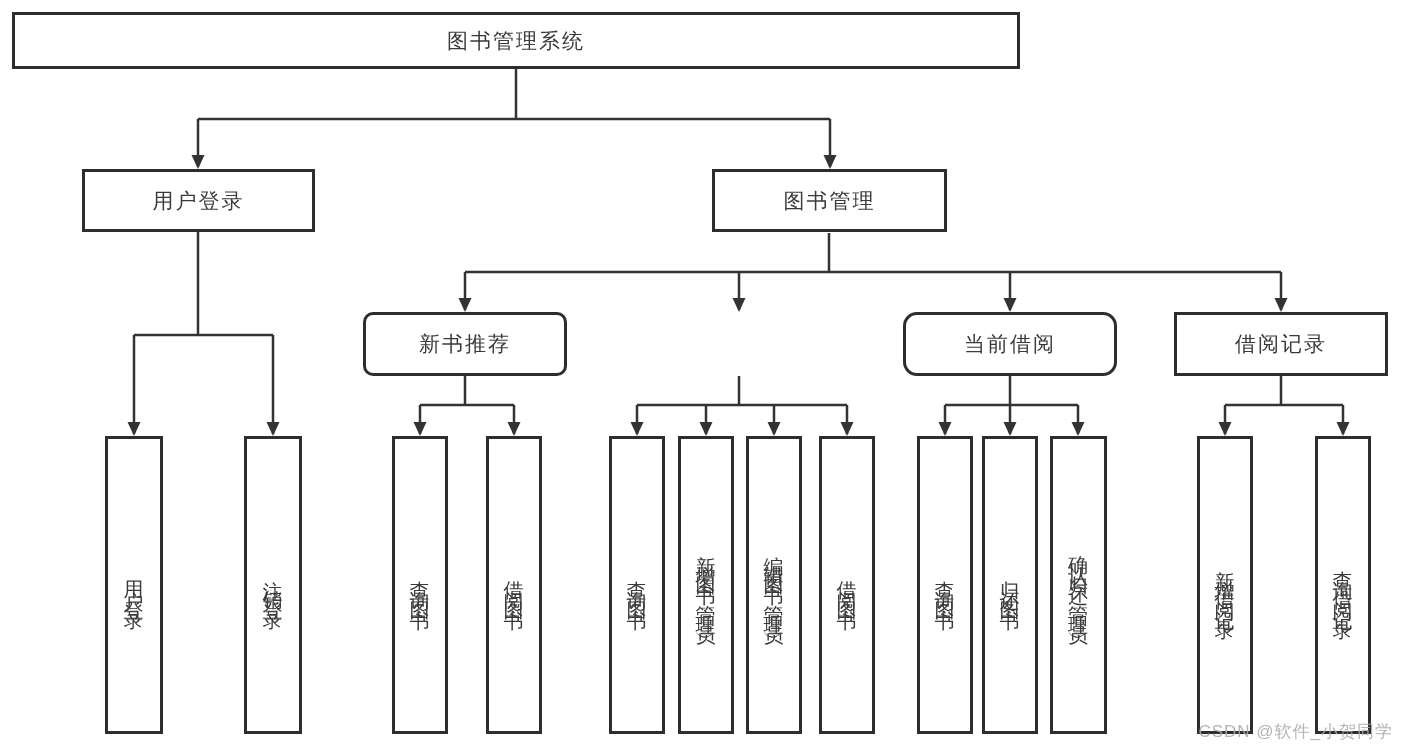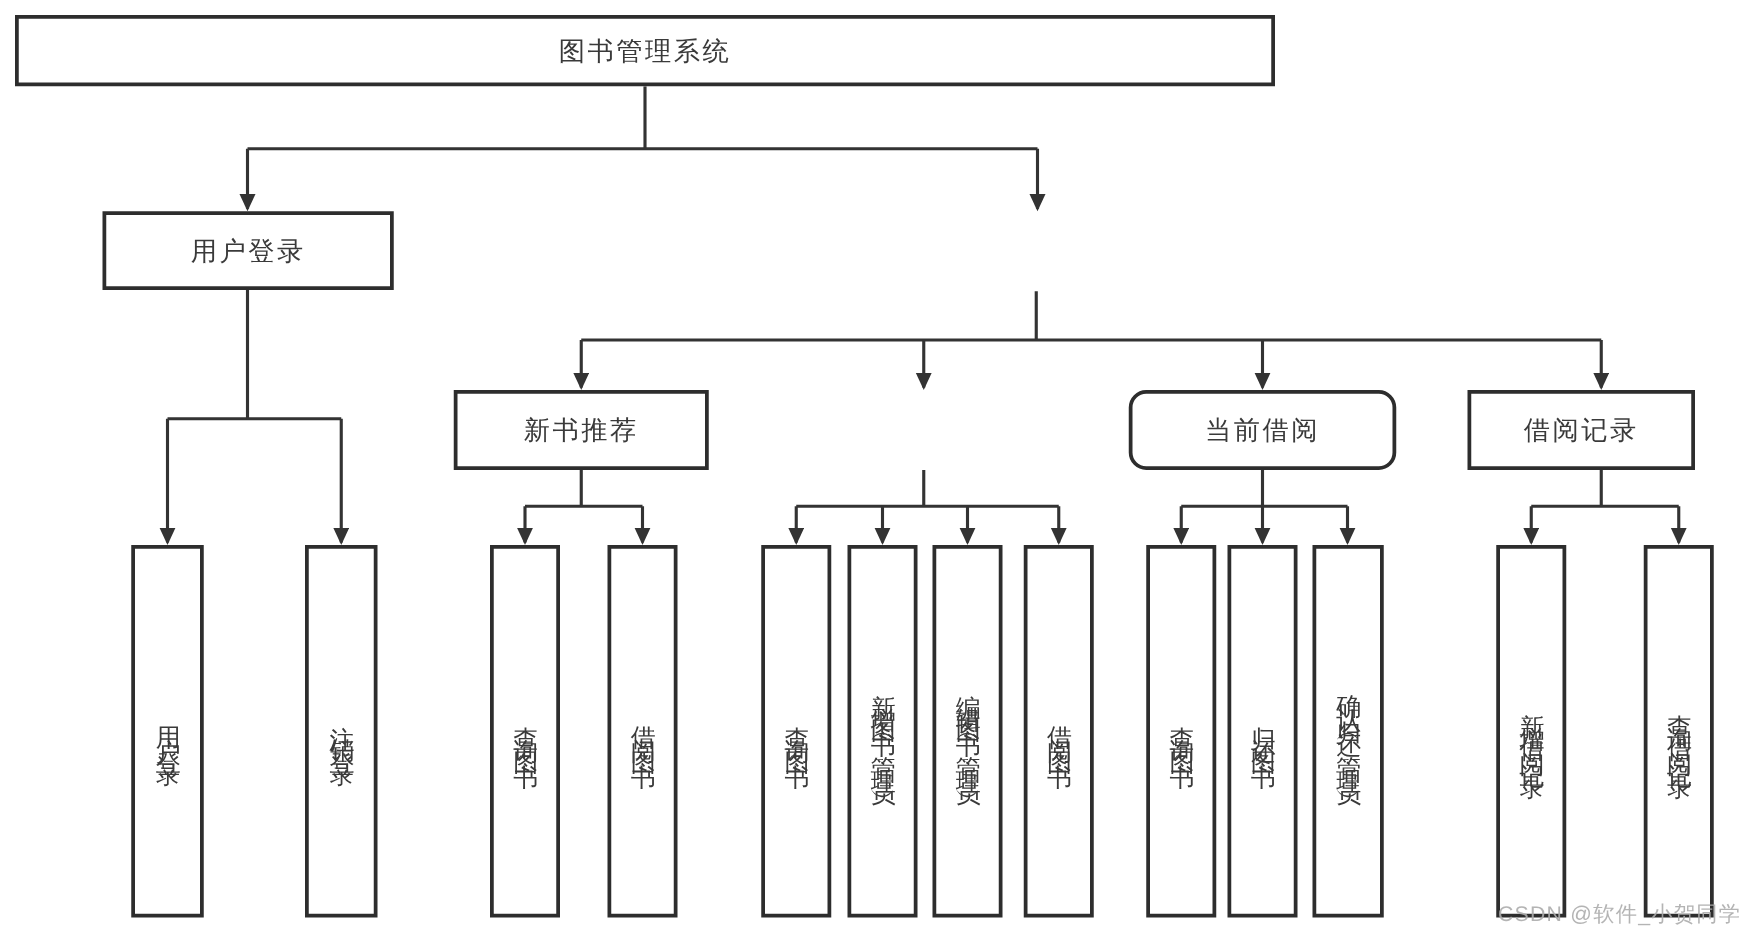--- a/index.html
+++ b/index.html
@@ -90,27 +90,28 @@
     <path d="M945,405 V434" fill="none" stroke="#333333" stroke-width="2.5" marker-end="url(#arrow)"></path>
     <path d="M1010,405 V434" fill="none" stroke="#333333" stroke-width="2.5" marker-end="url(#arrow)"></path>
     <path d="M1078,405 V434" fill="none" stroke="#333333" stroke-width="2.5" marker-end="url(#arrow)"></path>
     <path d="M1225,405 V434" fill="none" stroke="#333333" stroke-width="2.5" marker-end="url(#arrow)"></path>
     <path d="M1343,405 V434" fill="none" stroke="#333333" stroke-width="2.5" marker-end="url(#arrow)"></path>
   </svg>
 
   <div class="node hbox" style="left:12px; top:12px; width:1008px; height:57px;">图书管理系统</div>
 
   <div class="node hbox" style="left:82px; top:169px; width:233px; height:63px;">用户登录</div>
+  <div class="node hbox" style="left:712px; top:169px; width:235px; height:63px;">图书管理</div>
 
   <div class="node vbox" style="left:105px; top:436px; width:58px; height:298px;">用户登录</div>
   <div class="node vbox" style="left:244px; top:436px; width:58px; height:298px;">注销登录</div>
 
-  <div class="node hbox" style="left:363px; top:312px; width:204px; height:64px;">新书推荐</div>
+  <div class="node hbox" style="left:363px; top:312px; width:204px; height:64px;border-radius:10px;">新书推荐</div>
   <div class="node hbox" style="left:903px; top:312px; width:214px; height:64px;border-radius:14px;">当前借阅</div>
-  <div class="node hbox" style="left:1174px; top:312px; width:182px; height:64px;">借阅记录</div>
+  <div class="node hbox" style="left:1174px; top:312px; width:214px; height:64px;">借阅记录</div>
 
   <div class="node vbox" style="left:392px; top:436px; width:56px; height:298px;">查询图书</div>
   <div class="node vbox" style="left:486px; top:436px; width:56px; height:298px;">借阅图书</div>
 
   <div class="node vbox" style="left:609px; top:436px; width:56px; height:298px;">查询图书</div>
   <div class="node vbox" style="left:678px; top:436px; width:56px; height:298px;">新增图书（管理员）</div>
   <div class="node vbox" style="left:746px; top:436px; width:56px; height:298px;">编辑图书（管理员）</div>
   <div class="node vbox" style="left:819px; top:436px; width:56px; height:298px;">借阅图书</div>
 
   <div class="node vbox" style="left:917px; top:436px; width:56px; height:298px;">查询图书</div>

